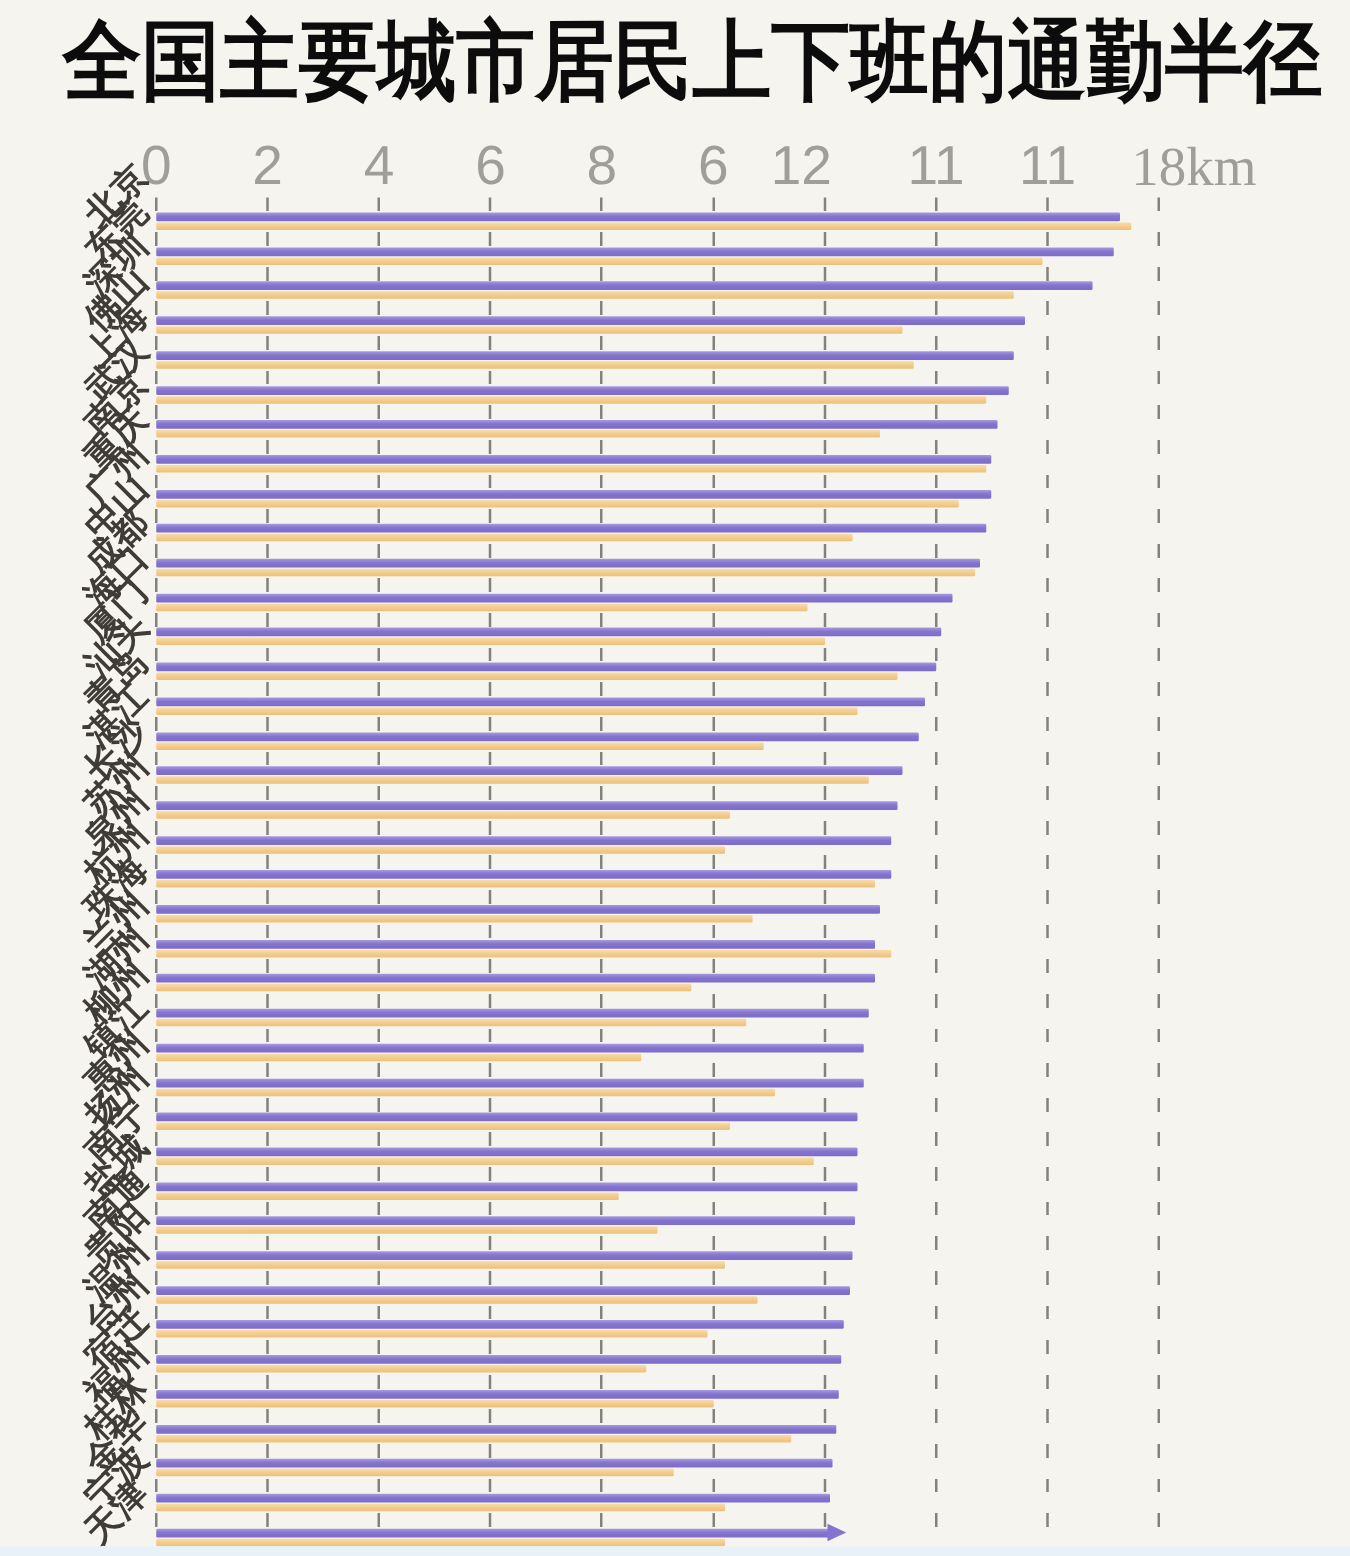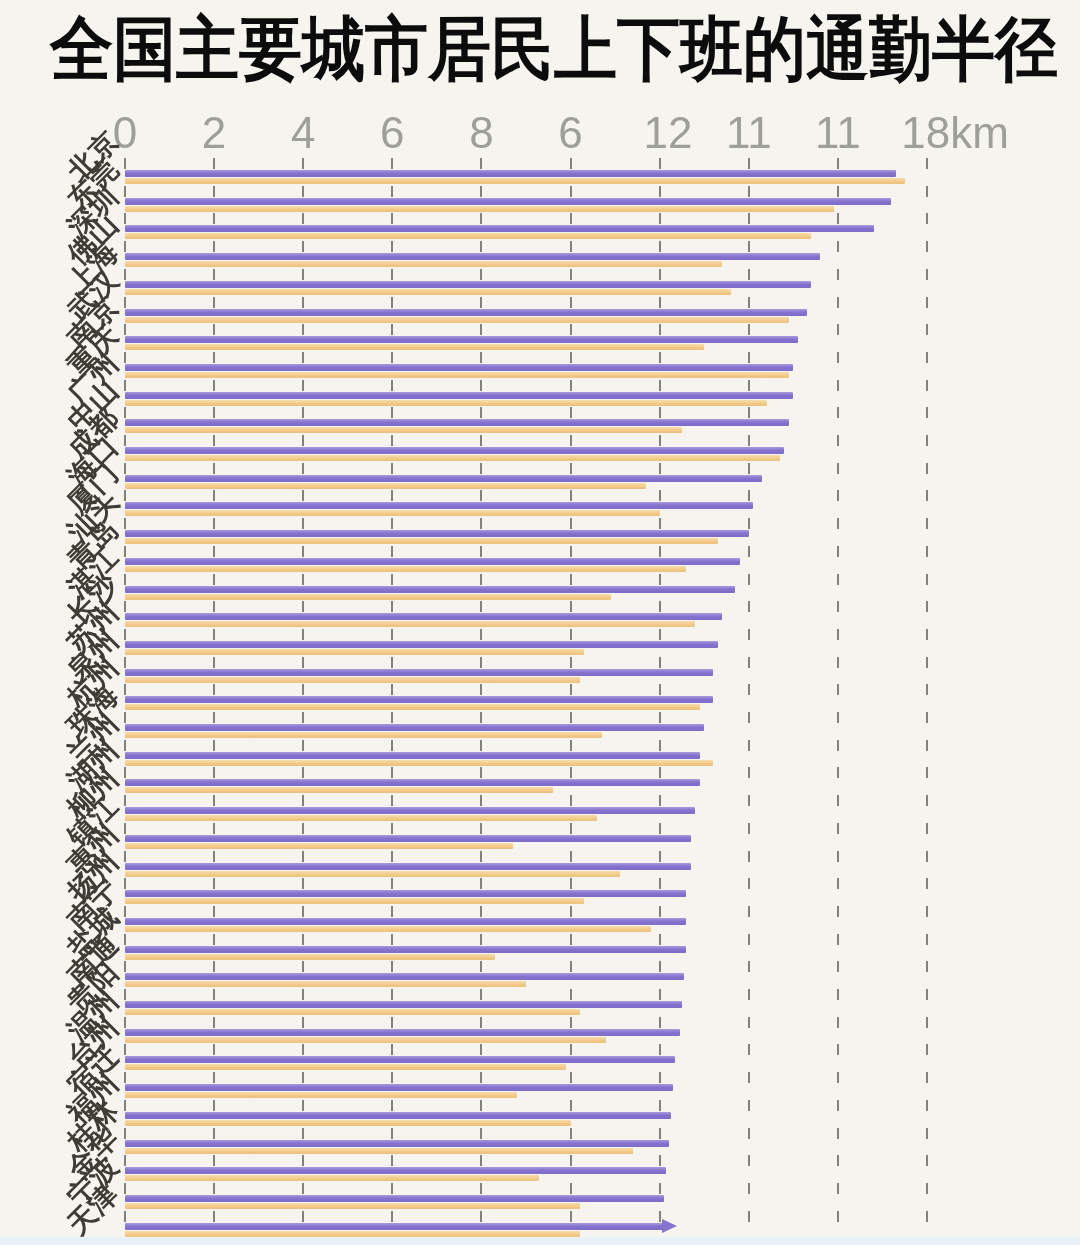--- a/index.html
+++ b/index.html
@@ -61,24 +61,24 @@
 
 <div class="stage">
   <h1 class="chart-title">全国主要城市居民上下班的通勤半径</h1>
   <div id="axis">
       <span class="tick-label" style="left: 125px;">0</span>
       <span class="tick-label" style="left: 214.12px;">2</span>
       <span class="tick-label" style="left: 303.24px;">4</span>
       <span class="tick-label" style="left: 392.36px;">6</span>
       <span class="tick-label" style="left: 481.48px;">8</span>
       <span class="tick-label" style="left: 570.6px;">6</span>
-      <span class="tick-label" style="left: 668px;">12</span>
+      <span class="tick-label" style="left: 641px;">12</span>
       <span class="tick-label" style="left: 748.84px;">11</span>
       <span class="tick-label" style="left: 837.96px;">11</span>
-      <span class="tick-label" style="left: 955.08px;">18km</span>
+      <span class="tick-label" style="left: 955.08px; font-family: Liberation Serif, serif;">18km</span>
     </div>
   <div id="grid">
       <div class="gridline" style="left: 124px;"></div>
       <div class="gridline" style="left: 213.12px;"></div>
       <div class="gridline" style="left: 302.24px;"></div>
       <div class="gridline" style="left: 391.36px;"></div>
       <div class="gridline" style="left: 480.48px;"></div>
       <div class="gridline" style="left: 569.6px;"></div>
       <div class="gridline" style="left: 658.72px;"></div>
       <div class="gridline" style="left: 747.84px;"></div>

